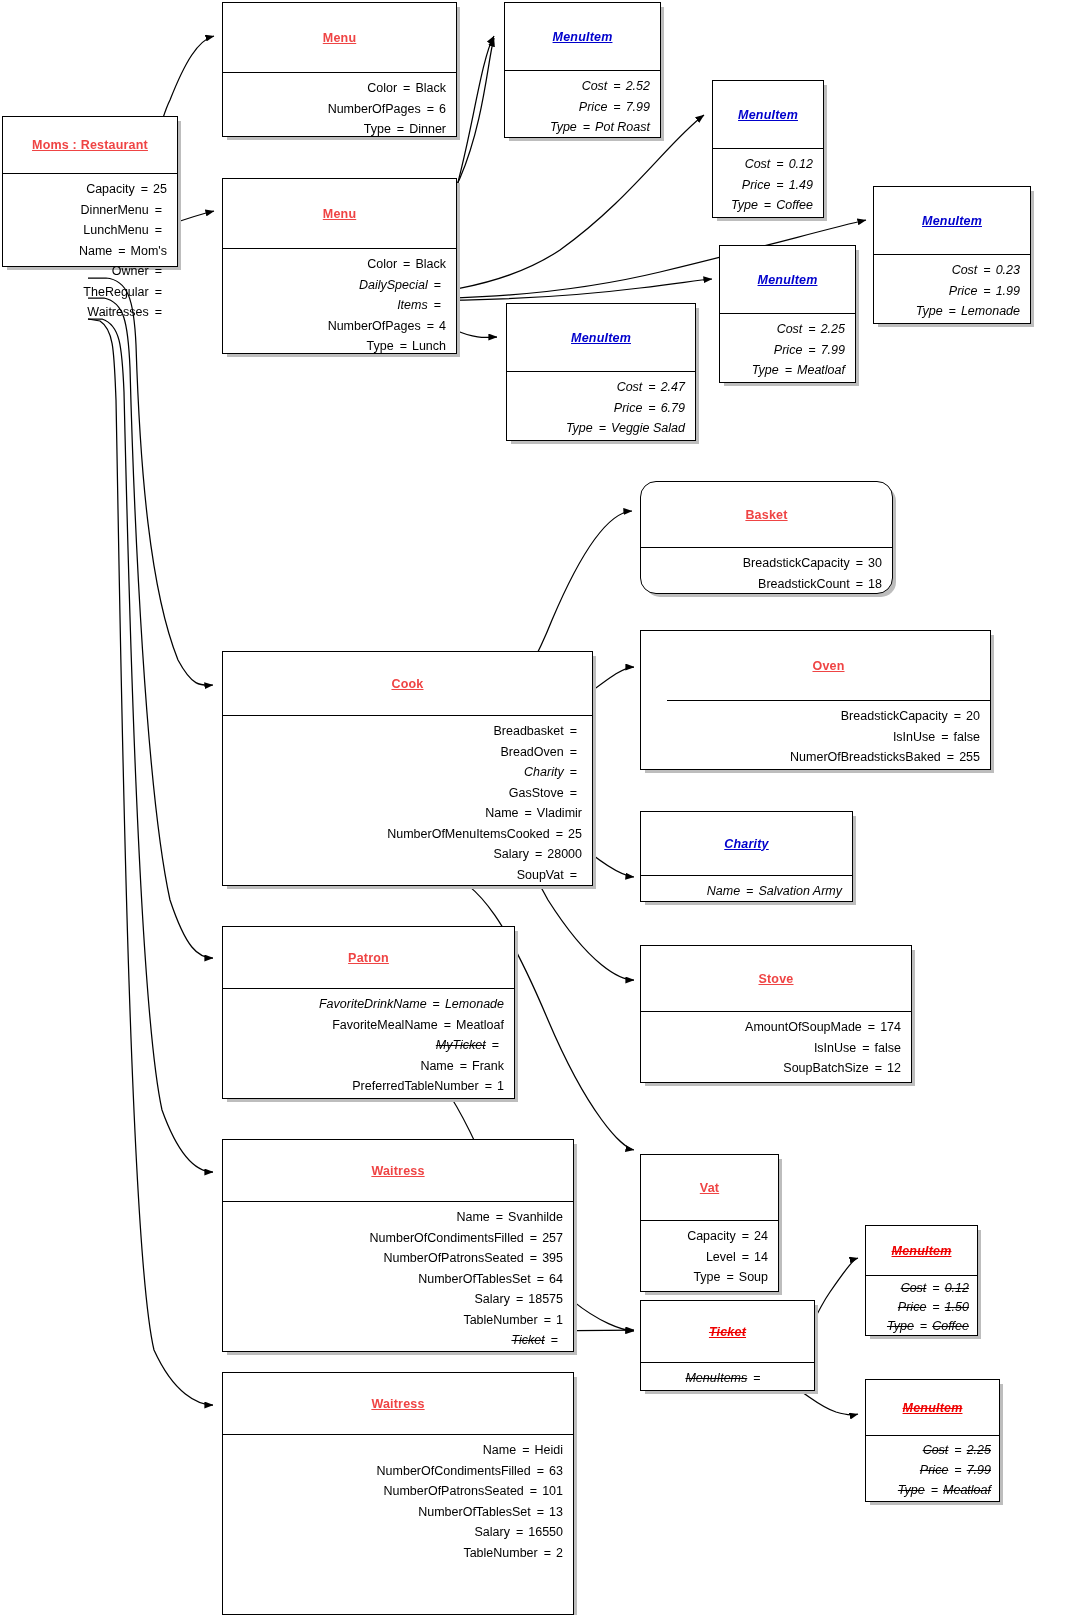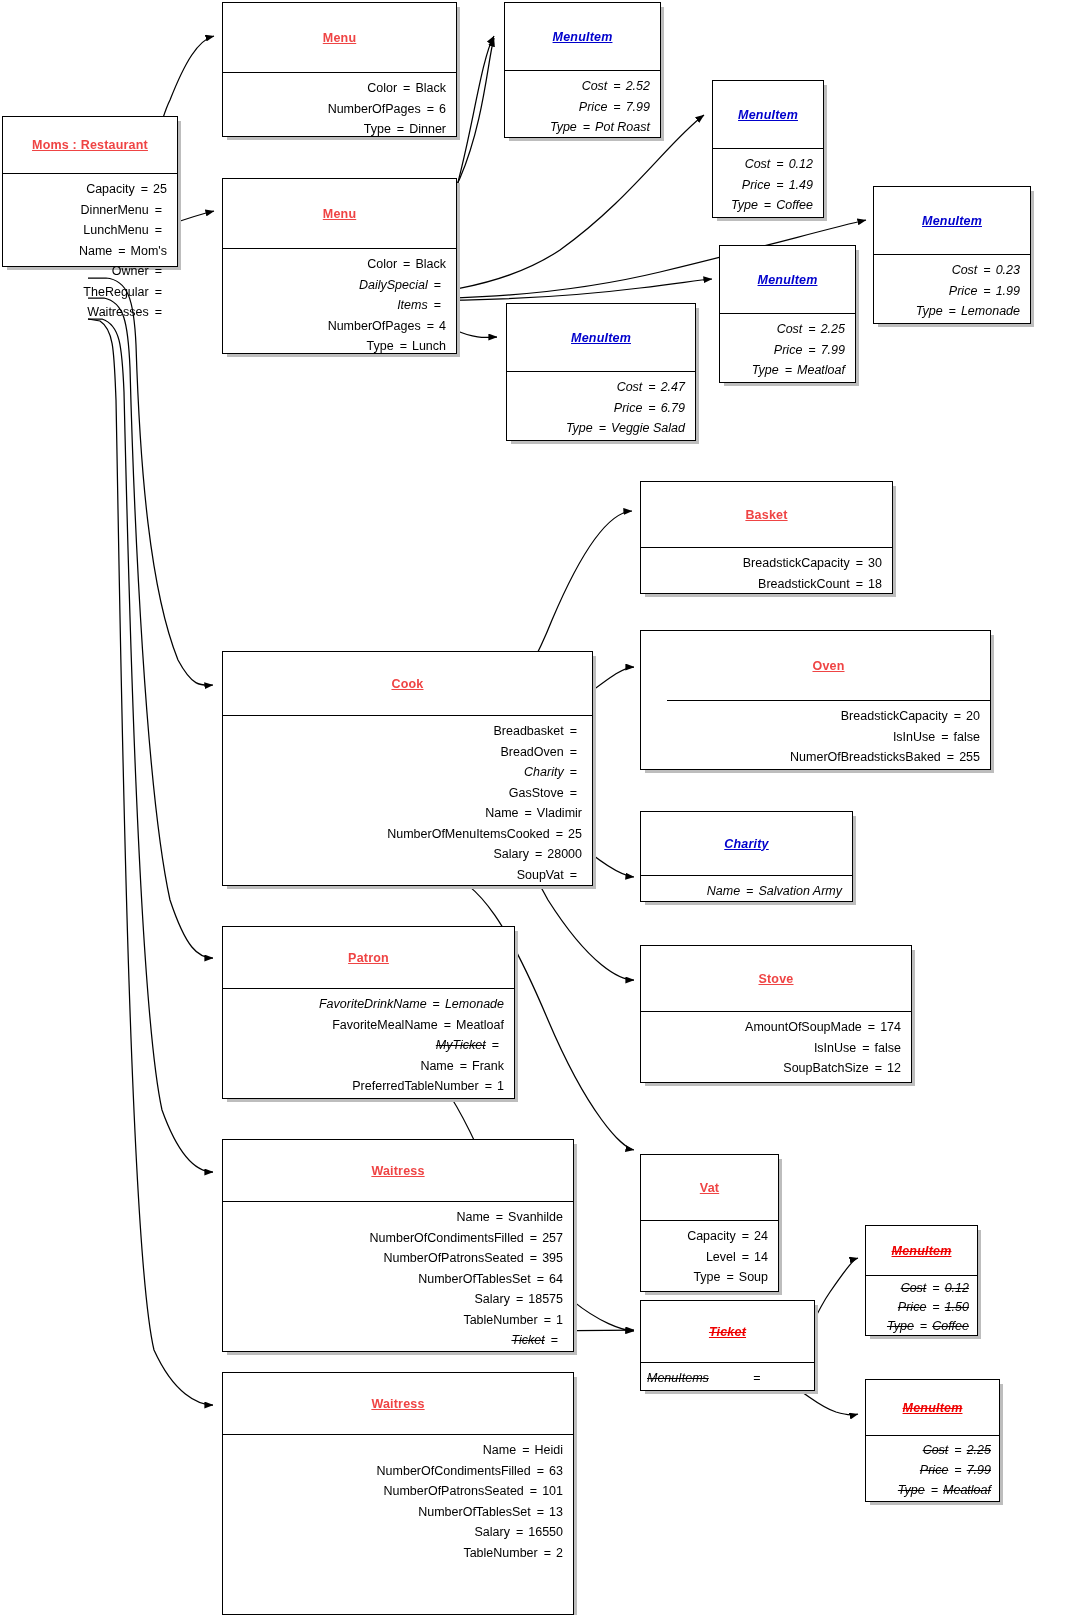--- a/index.html
+++ b/index.html
@@ -292,21 +292,21 @@
         <span class="vl blue-txt">6.79</span>
       </div>
       <div class="slotrow">
         <span class="nm blue-txt">Type</span>
         <span class="eq blue-txt">=</span>
         <span class="vl blue-txt">Veggie Salad</span>
       </div>
     </div>
   </div>
 
-  <div class="obj" style="left:640px;top:481px;width:253px;height:113px;">
+  <div class="obj" style="left:640px;top:481px;width:253px;height:113px;border-radius:16px;">
     <div class="hdr" style="height:66px;">
       <span>Basket</span>
     </div>
     <div class="body">
       <div class="slotrow">
         <span class="nm">BreadstickCapacity</span>
         <span class="eq">=</span>
         <span class="vl">30</span>
       </div>
       <div class="slotrow">
@@ -521,21 +521,21 @@
         <span class="vl">Soup</span>
       </div>
     </div>
   </div>
 
   <div class="obj red" style="left:640px;top:1300px;width:175px;height:91px;">
     <div class="hdr" style="height:62px;">
       <span>Ticket</span>
     </div>
     <div class="body" style="padding-left:6px;">
-      <div class="slotrow link" style="justify-content:space-between;">
+      <div class="slotrow link" style="justify-content:center;">
         <span class="nm red-txt">MenuItems</span>
         <span class="eq">=</span>
         <span class="vl"></span>
       </div>
     </div>
   </div>
 
   <div class="obj red" style="left:865px;top:1225px;width:113px;height:111px;">
     <div class="hdr" style="height:50px;">
       <span>MenuItem</span>

